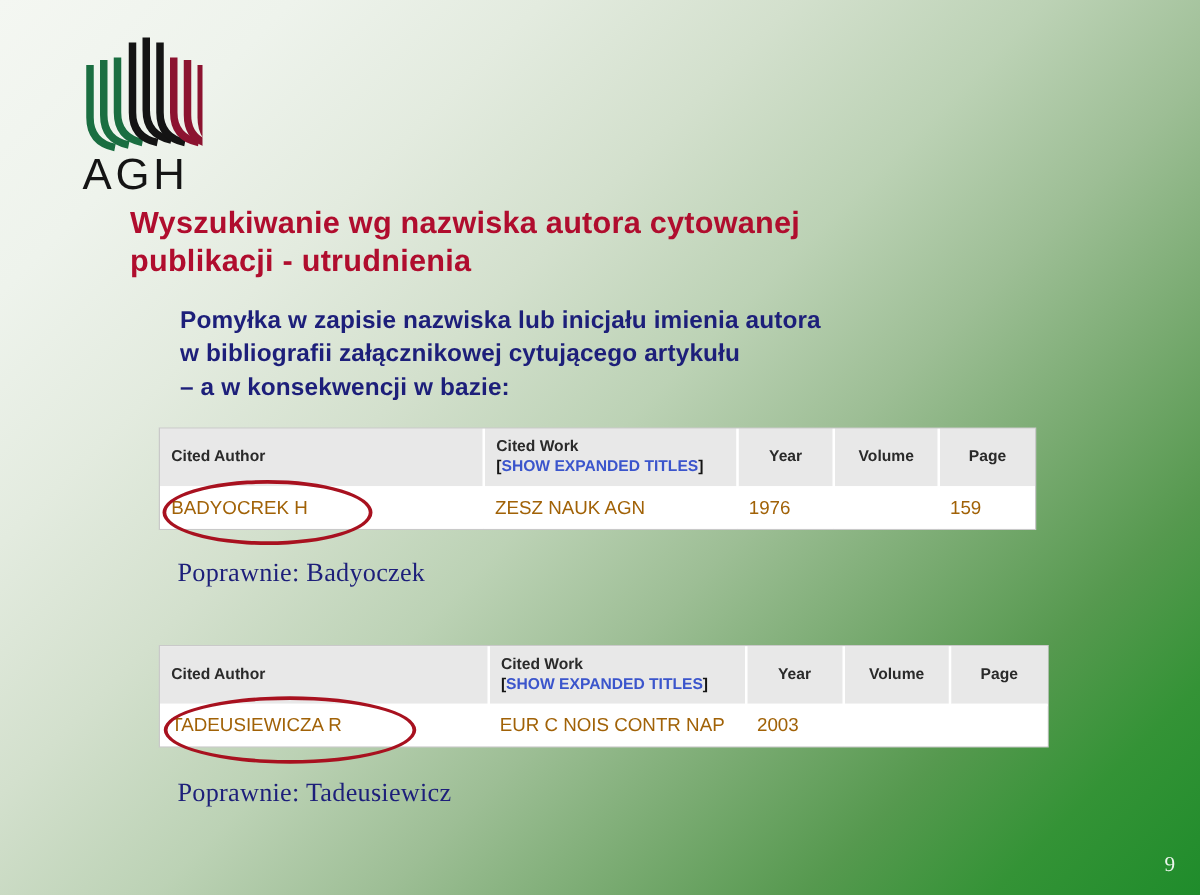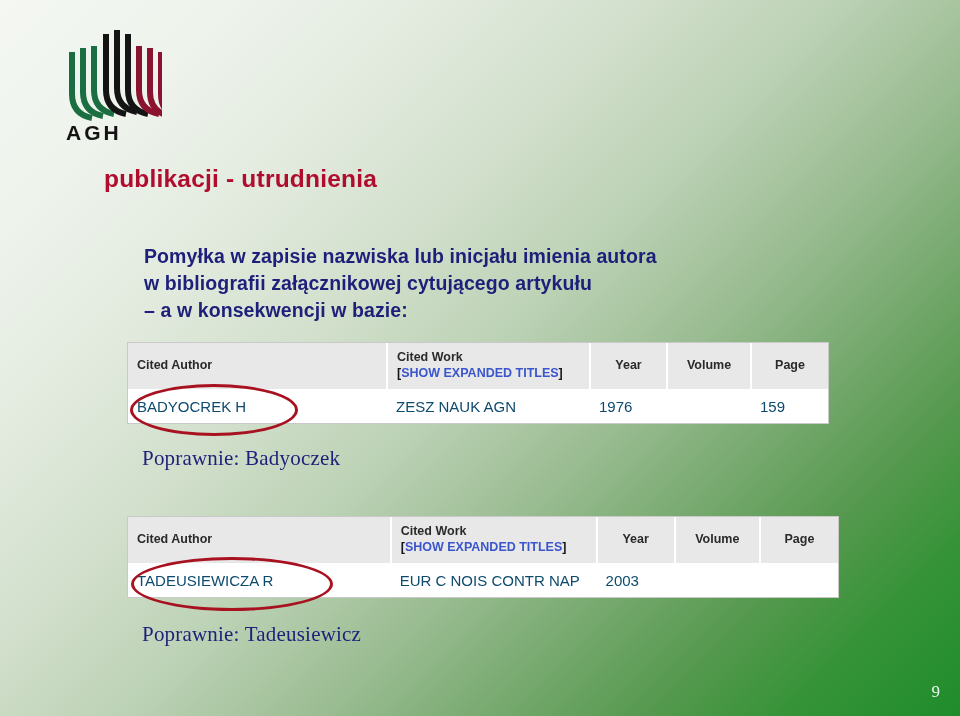--- a/index.html
+++ b/index.html
@@ -38,22 +38,22 @@
     top: 26px;
     width: 100px;
     height: 128px;
   }
   #logo svg { display:block; }
   .logo-word {
     position: absolute;
     left: 4px;
     top: 96px;
     font-family: "Liberation Sans", sans-serif;
-    font-weight: bold;
-    font-size: 21px;
+    font-weight: normal;
+    font-size: 35px;
     letter-spacing: 3px;
     color: #141414;
     line-height: 1;
     text-align: right;
   }
 
   
   #running-title {
     position: absolute;
     left: 300px;
@@ -129,21 +129,21 @@
     display: block;
     font-weight: bold;
     color: #151515;
   }
   .shot .expanded i {
     font-style: normal;
     color: #3b55cc;
   }
   .shot tbody td {
     background: #ffffff;
-    color: #0c4a6e;
+    color: #a16207;
     font-size: 15px;
     font-weight: normal;
     padding: 7px 9px 8px 9px;
     white-space: nowrap;
     vertical-align: middle;
   }
   .shot tbody td.num { padding-right: 16px; }
 
   
   #shot-1 { left: 128px; top: 343px; width: 700px; }
@@ -211,20 +211,21 @@
         <path d="M77,20 L77,64 Q77,84 97,88"></path>
         <path d="M88,22 L88,66 Q88,86 108,90"></path>
         <path d="M99,26 L99,68 Q99,88 119,92"></path>
       </g>
     </svg>
     <div class="logo-word">AGH</div>
   </div>
 
 
   <div id="main-title">
+    <span>Wyszukiwanie wg nazwiska autora cytowanej</span>
     <span>publikacji - utrudnienia</span>
   </div>
 
   <div id="body-text">
     <span>Pomyłka w zapisie nazwiska lub inicjału imienia autora</span>
     <span>w bibliografii załącznikowej cytującego artykułu</span>
     <span>– a w konsekwencji w bazie:</span>
   </div>
 
   <div id="shot-1" class="shot">

